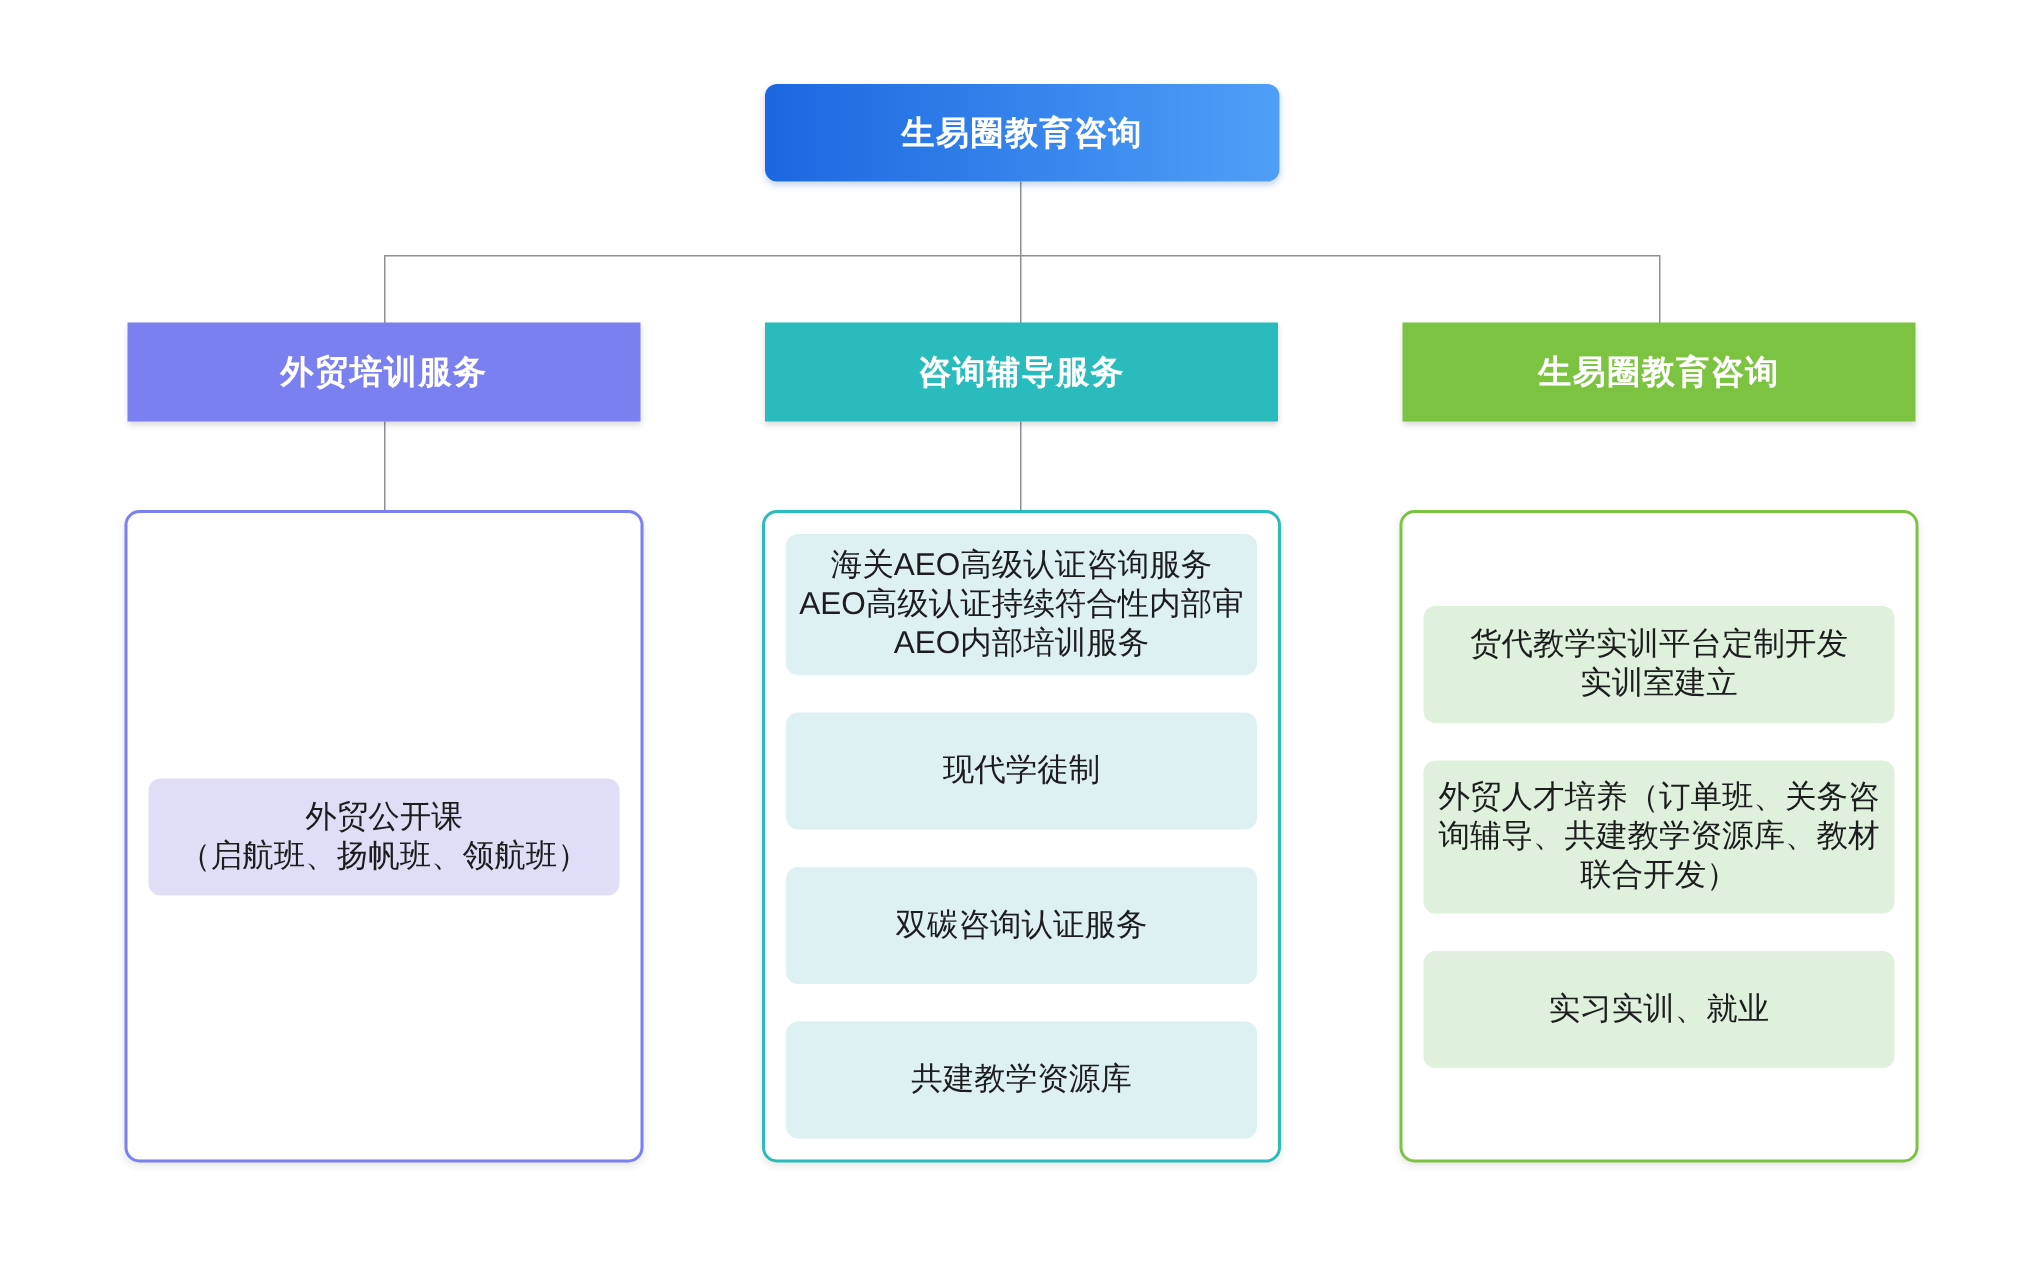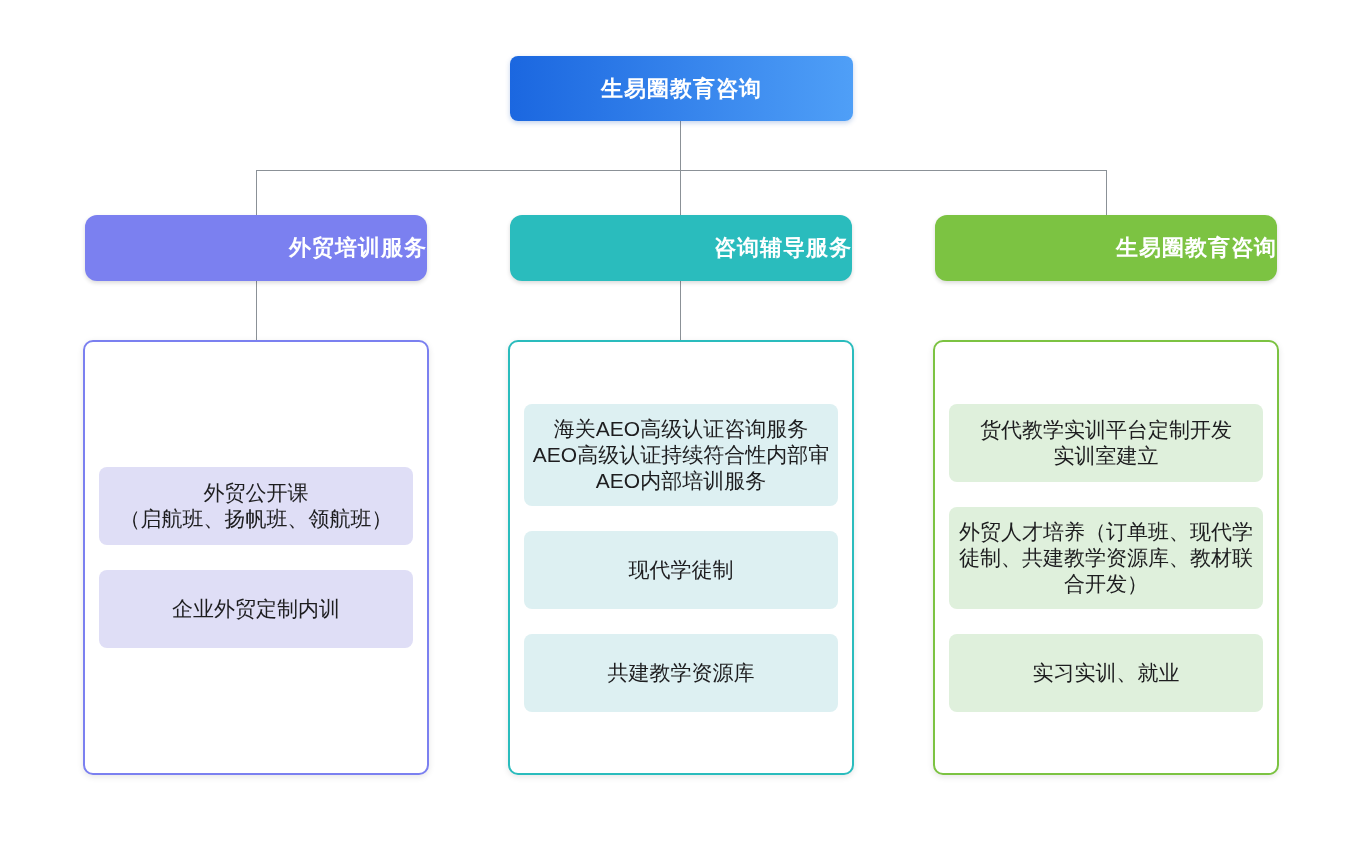--- a/index.html
+++ b/index.html
@@ -30,22 +30,22 @@
   }
 
   
   .branch { position: absolute; top: 215px; width: 342px; }
   .branch-1 { left: 85px; }
   .branch-2 { left: 510px; }
   .branch-3 { left: 935px; }
 
   .branch-header {
     position: absolute; left: 0; top: 0; width: 342px; height: 66px;
-    background: var(--accent); border-radius: 12px;
-    display: flex; align-items: center; justify-content: flex-end;
+    background: var(--accent); border-radius: 0;
+    display: flex; align-items: center; justify-content: center;
     color: #fff; font-size: 22px; font-weight: bold; letter-spacing: 1px;
     box-shadow: 0 2px 4px rgba(0,0,0,0.15);
   }
 
   .branch-container {
     position: absolute; left: -2px; top: 125px; width: 346px; height: 435px;
     background: #fff; border: 2px solid var(--accent); border-radius: 10px;
     display: flex; flex-direction: column; justify-content: center;
     gap: 25px; padding: 14px 14px;
     box-shadow: 0 2px 6px rgba(0,0,0,0.10);
@@ -82,56 +82,56 @@
 
   <div class="branch branch-1" style="--accent: #7b80f0; --item-bg: #dfdef6;">
     <div class="branch-header">
       <span>外贸培训服务</span>
     </div>
     <div class="branch-container">
       <div class="item">
           <span>外贸公开课
 （启航班、扬帆班、领航班）</span>
         </div>
-      <div class="item">
-          <span>企业外贸定制内训</span>
-        </div>
     </div>
   </div>
 
   <div class="branch branch-2" style="--accent: #2abcbd; --item-bg: #ddf0f2;">
     <div class="branch-header">
       <span>咨询辅导服务</span>
     </div>
     <div class="branch-container">
       <div class="item">
           <span>海关AEO高级认证咨询服务
 AEO高级认证持续符合性内部审
 AEO内部培训服务</span>
         </div>
       <div class="item">
           <span>现代学徒制</span>
         </div>
       <div class="item">
+          <span>双碳咨询认证服务</span>
+        </div>
+      <div class="item">
           <span>共建教学资源库</span>
         </div>
     </div>
   </div>
 
   <div class="branch branch-3" style="--accent: #7cc342; --item-bg: #dff0dc;">
     <div class="branch-header">
       <span>生易圈教育咨询</span>
     </div>
     <div class="branch-container">
       <div class="item">
           <span>货代教学实训平台定制开发
 实训室建立</span>
         </div>
       <div class="item">
-          <span>外贸人才培养（订单班、现代学徒制、共建教学资源库、教材联合开发）</span>
+          <span>外贸人才培养（订单班、关务咨询辅导、共建教学资源库、教材联合开发）</span>
         </div>
       <div class="item">
           <span>实习实训、就业</span>
         </div>
     </div>
   </div>
 
 </div>
 
 </body></html>

